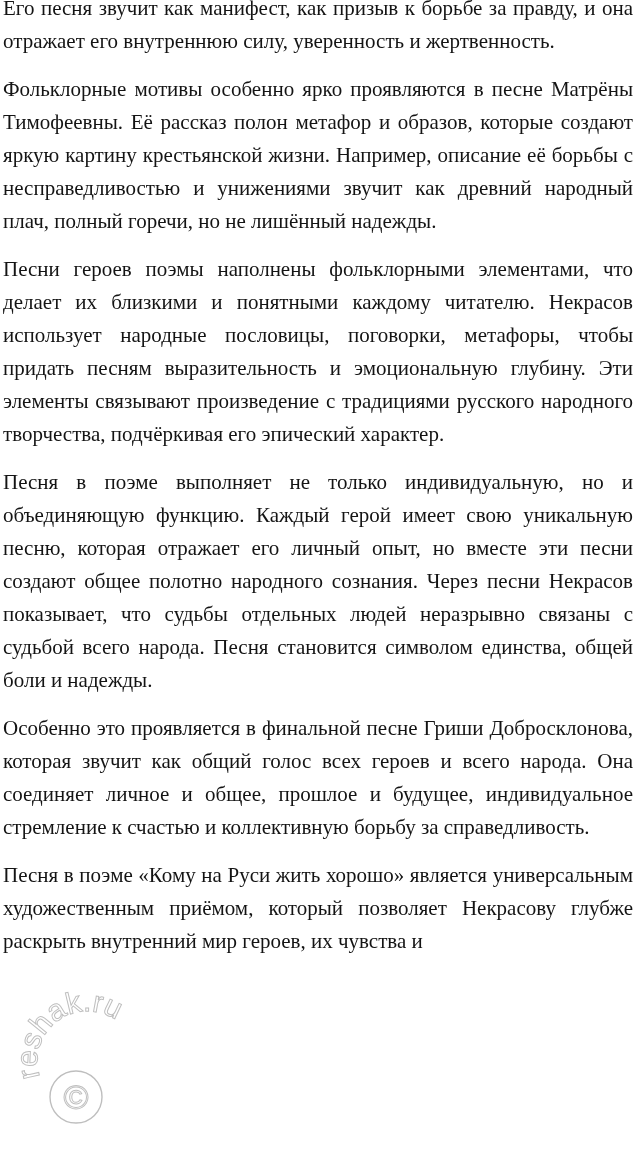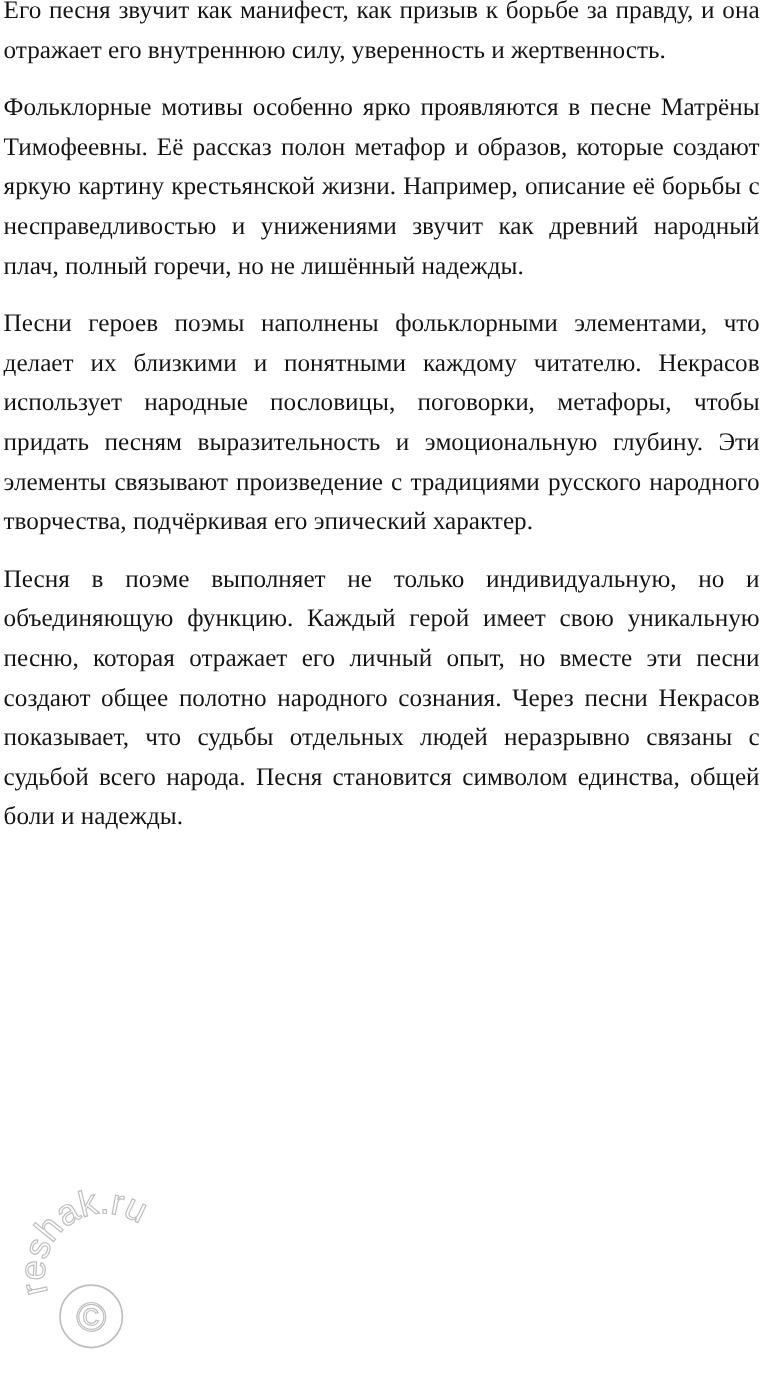--- a/index.html
+++ b/index.html
@@ -43,20 +43,22 @@
     }
   </style>
 </head>
 <body>
 
 <div class="page">
   <p>Его песня звучит как манифест, как призыв к борьбе за правду, и она отражает его внутреннюю силу, уверенность и жертвенность.</p>
   <p>Фольклорные мотивы особенно ярко проявляются в песне Матрёны Тимофеевны. Её рассказ полон метафор и образов, которые создают яркую картину крестьянской жизни. Например, описание её борьбы с несправедливостью и унижениями звучит как древний народный плач, полный горечи, но не лишённый надежды.</p>
   <p>Песни героев поэмы наполнены фольклорными элементами, что делает их близкими и понятными каждому читателю. Некрасов использует народные пословицы, поговорки, метафоры, чтобы придать песням выразительность и эмоциональную глубину. Эти элементы связывают произведение с традициями русского народного творчества, подчёркивая его эпический характер.</p>
   <p>Песня в поэме выполняет не только индивидуальную, но и объединяющую функцию. Каждый герой имеет свою уникальную песню, которая отражает его личный опыт, но вместе эти песни создают общее полотно народного сознания. Через песни Некрасов показывает, что судьбы отдельных людей неразрывно связаны с судьбой всего народа. Песня становится символом единства, общей боли и надежды.</p>
+  <p>Особенно это проявляется в финальной песне Гриши Добросклонова, которая звучит как общий голос всех героев и всего народа. Она соединяет личное и общее, прошлое и будущее, индивидуальное стремление к счастью и коллективную борьбу за справедливость.</p>
+  <p>Песня в поэме «Кому на Руси жить хорошо» является универсальным художественным приёмом, который позволяет Некрасову глубже раскрыть внутренний мир героев, их чувства и</p>
 </div>
 
 <div class="watermark">
   <svg viewBox="0 0 140 140">
     <defs>
       <path id="arc" d="M 22 92 A 50 50 0 0 1 112 50" fill="none"></path>
     </defs>
     <circle cx="58" cy="112" r="26" fill="none" stroke="#8a8a8a" stroke-width="1.4"></circle>
     <text x="58" y="124" text-anchor="middle" font-family="Liberation Sans, sans-serif" font-size="34" fill="none" stroke="#8a8a8a" stroke-width="1">©</text>
     <text font-family="Liberation Sans, sans-serif" font-size="30" fill="none" stroke="#8a8a8a" stroke-width="1">

